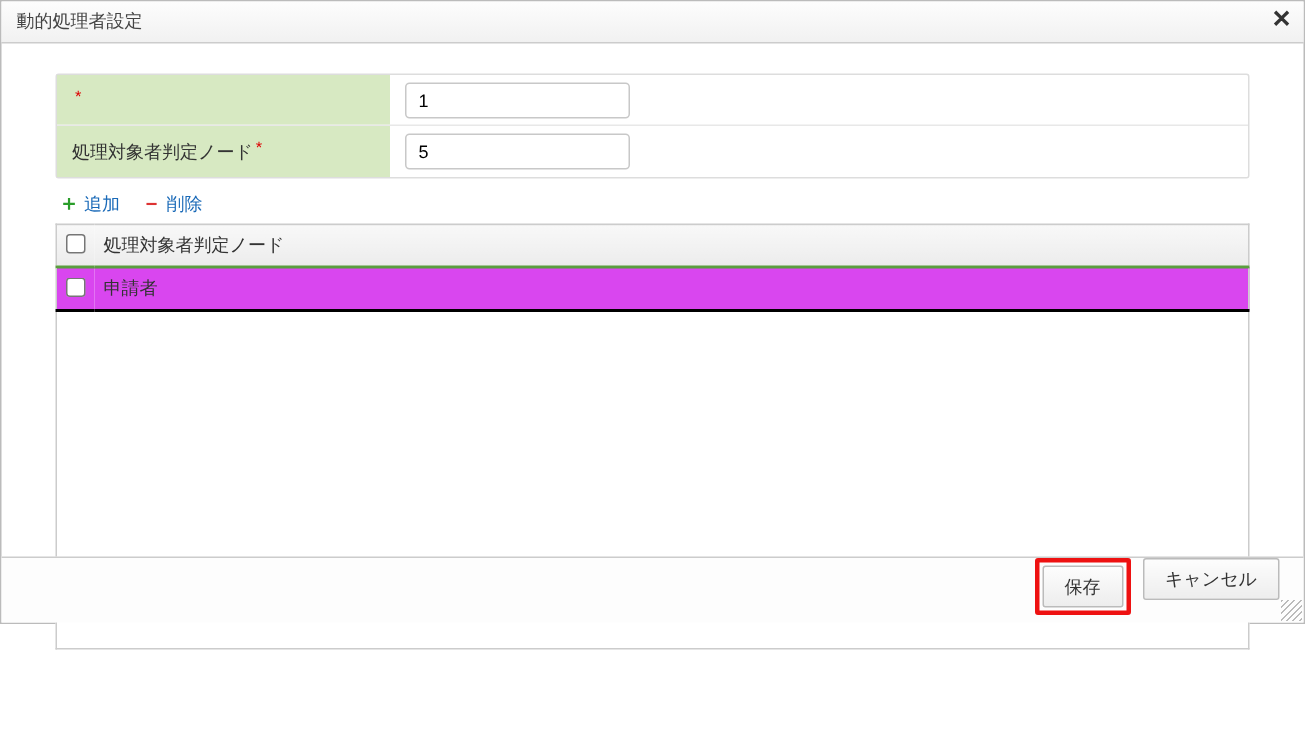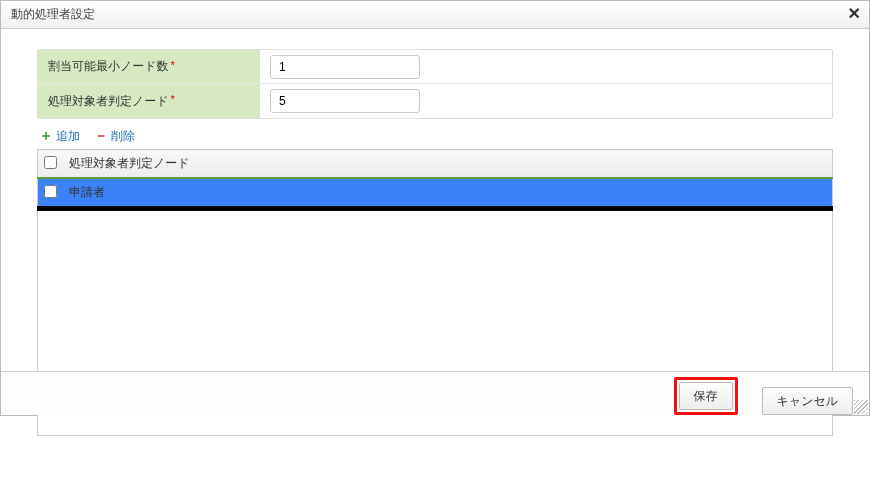--- a/index.html
+++ b/index.html
@@ -15,44 +15,43 @@
 .form-label{width:222px;background:#d7e9c2;padding:8px 10px;font-size:12px;align-self:stretch;display:flex;align-items:center}
 .req{color:#d00;margin-left:2px;font-size:11px;position:relative;top:-2px}
 .form-control{padding:4px 10px;flex:1}
 .text-input{width:150px;height:24px;border:1px solid #c8c8c8;border-radius:3px;padding:2px 8px;font-size:12px}
 .toolbar{display:flex;gap:14px;padding:8px 2px 4px;font-size:12px}
 .tb-link{display:flex;align-items:center;gap:3px;cursor:pointer;color:#1a6ab8}
 .plus-icon{color:#2a9d2a;font-weight:bold;font-size:14px}
 .minus-icon{color:#d33;font-weight:bold;font-size:14px}
 .table{border:1px solid #ccc;width:100%;border-collapse:collapse}
 .table th{background:linear-gradient(#f8f8f8,#ececec);border-bottom:1px solid #c5c5c5;text-align:left;font-weight:normal;font-size:12px;padding:5px 6px}
-.table td{border-bottom:5px solid #000000;padding:5px 6px;font-size:12px;background:#3b82f6}
+.table td{border-bottom:2px solid #000000;padding:5px 6px;font-size:12px;background:#d946ef}
 .table th:first-child,.table td:first-child{width:24px;text-align:center}
 .header-sep{border-bottom:2px solid #5a9e3f}
 .list-area{height:225px;border:1px solid #ccc;border-top:none;background:#fff}
-.dialog-footer{position:absolute;bottom:0;left:0;right:0;height:44px;border-top:1px solid #ccc;background:#fdfdfd;display:flex;justify-content:flex-end;align-items:flex-end;padding:0 16px;gap:24px}
+.dialog-footer{position:absolute;bottom:0;left:0;right:0;height:44px;border-top:1px solid #ccc;background:#fdfdfd;display:flex;justify-content:flex-end;align-items:flex-start;padding:0 16px;gap:8px}
 .btn{height:28px;padding:0 14px;font-size:12px;border:1px solid #bbb;background:linear-gradient(#fdfdfd,#ededed);border-radius:2px;cursor:pointer;color:#333}
 .btn-primary-frame{border:3px solid #e11;padding:2px;border-radius:2px}
 .resize-grip{position:absolute;right:1px;bottom:1px;width:14px;height:14px;background:repeating-linear-gradient(135deg,#bbb 0 1px,transparent 1px 3px)}
 input[type=checkbox]{width:13px;height:13px}
 </style>
 </head>
 <body>
 
 <div class="dialog">
   <div class="dialog-header">
     <span class="dialog-title">動的処理者設定</span>
     <span class="close-icon">✕</span>
   </div>
 
   <div class="dialog-body">
     <div class="form-panel">
       <div class="form-row">
         <div class="form-label">
-          <span>割当可能最小ノード数</span>
             <span class="req">*</span>
         </div>
         <div class="form-control">
           <input type="text" class="text-input" value="1" style="">
         </div>
       </div>
       <div class="form-row">
         <div class="form-label">
           <span>処理対象者判定ノード</span>
             <span class="req">*</span>

